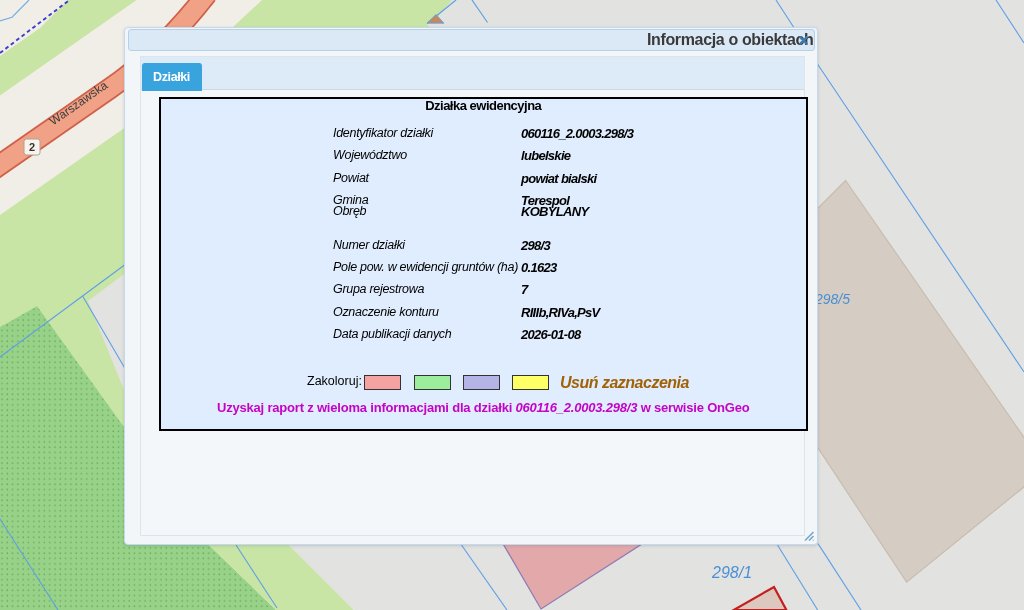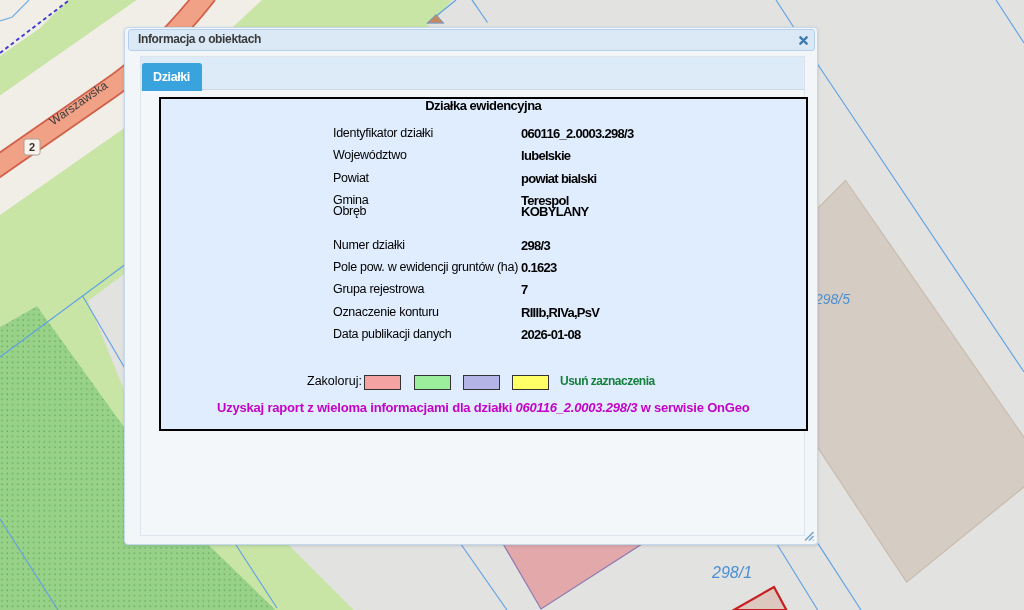--- a/index.html
+++ b/index.html
@@ -4,39 +4,39 @@
 <style>
   html,body{margin:0;padding:0;}
   body{width:1024px;height:610px;overflow:hidden;position:relative;
        font-family:"Liberation Sans", sans-serif;}
   #map{position:absolute;left:0;top:0;}
   .dlg{position:absolute;left:123.5px;top:26.5px;width:692px;height:516.5px;
        background:#f2f6f9;border:1px solid #c5d9ec;border-radius:4px;
        box-shadow:0 1px 3px rgba(90,110,130,.25);}
   .tbar{position:absolute;left:3px;top:1.5px;right:2px;height:20px;
         background:#dbe9f7;border:1px solid #b6d0ea;border-radius:3px;
-        font-size:12px;font-weight:bold;color:#3a3a3a;line-height:19px;letter-spacing:-0.35px;
-        padding-left:9.5px;}
+        font-size:16px;font-weight:bold;color:#3a3a3a;line-height:19px;letter-spacing:-0.35px;
+        padding-left:9.5px;text-align:right;}
   .tclose{position:absolute;right:6px;top:5.5px;width:9px;height:9px;}
   .tabs{position:absolute;left:15px;top:28px;width:663px;height:478px;
         background:#f3f7fa;border:1px solid #dde4eb;}
   .tabbar{position:absolute;left:0;top:0;right:0;height:32px;
           background:#ddeaf7;border-bottom:1px solid #ccd9e5;}
   .tab{position:absolute;left:1px;top:6px;width:60px;height:28px;
        background:#38a3dc;color:#fff;font-weight:bold;font-size:13px;
        text-align:center;line-height:28px;border-radius:3px 3px 0 0;letter-spacing:-0.4px;font-size:12.5px;}
   .panel{position:absolute;left:6.5px;top:40px;width:644.5px;height:330px;
          background:#e0edfe;border:2px solid #000;font-size:13px;color:#000;margin-left:12px;}
   .ptitle{position:absolute;left:0;right:0;top:-0.5px;text-align:center;font-weight:bold;letter-spacing:-0.5px;}
-  .row{position:absolute;left:0;right:0;height:16px;}
+  .row{position:absolute;left:0;right:0;height:16px;font-style:italic;}
   .lab{position:absolute;left:172px;font-size:12.5px;letter-spacing:-0.3px;}
   .val{position:absolute;left:360px;font-weight:bold;letter-spacing:-0.7px;}
   .zak{position:absolute;left:0;right:0;top:275.2px;height:17px;font-size:12.5px;}
   .sw{position:absolute;top:1px;width:34.5px;height:13px;border:1px solid #333;}
-  .usun{position:absolute;left:399px;top:0;color:#15803d;font-weight:bold;font-size:12px;letter-spacing:-0.5px;}
+  .usun{position:absolute;left:399px;top:0;color:#a16207;font-weight:bold;font-size:16px;letter-spacing:-0.5px;font-style:italic;}
   .mag{position:absolute;left:0;right:0;top:301px;text-align:center;
        font-weight:bold;color:#c403c4;letter-spacing:-0.2px;}
   .grip{position:absolute;right:2px;bottom:2px;width:13px;height:13px;}
 </style>
 </head>
 <body>
 <svg id="map" width="1024" height="610" viewBox="0 0 1024 610">
   <defs>
     <pattern id="dots" width="5.3" height="5.3" patternUnits="userSpaceOnUse">
       <rect width="5.3" height="5.3" fill="#97d288"></rect>

